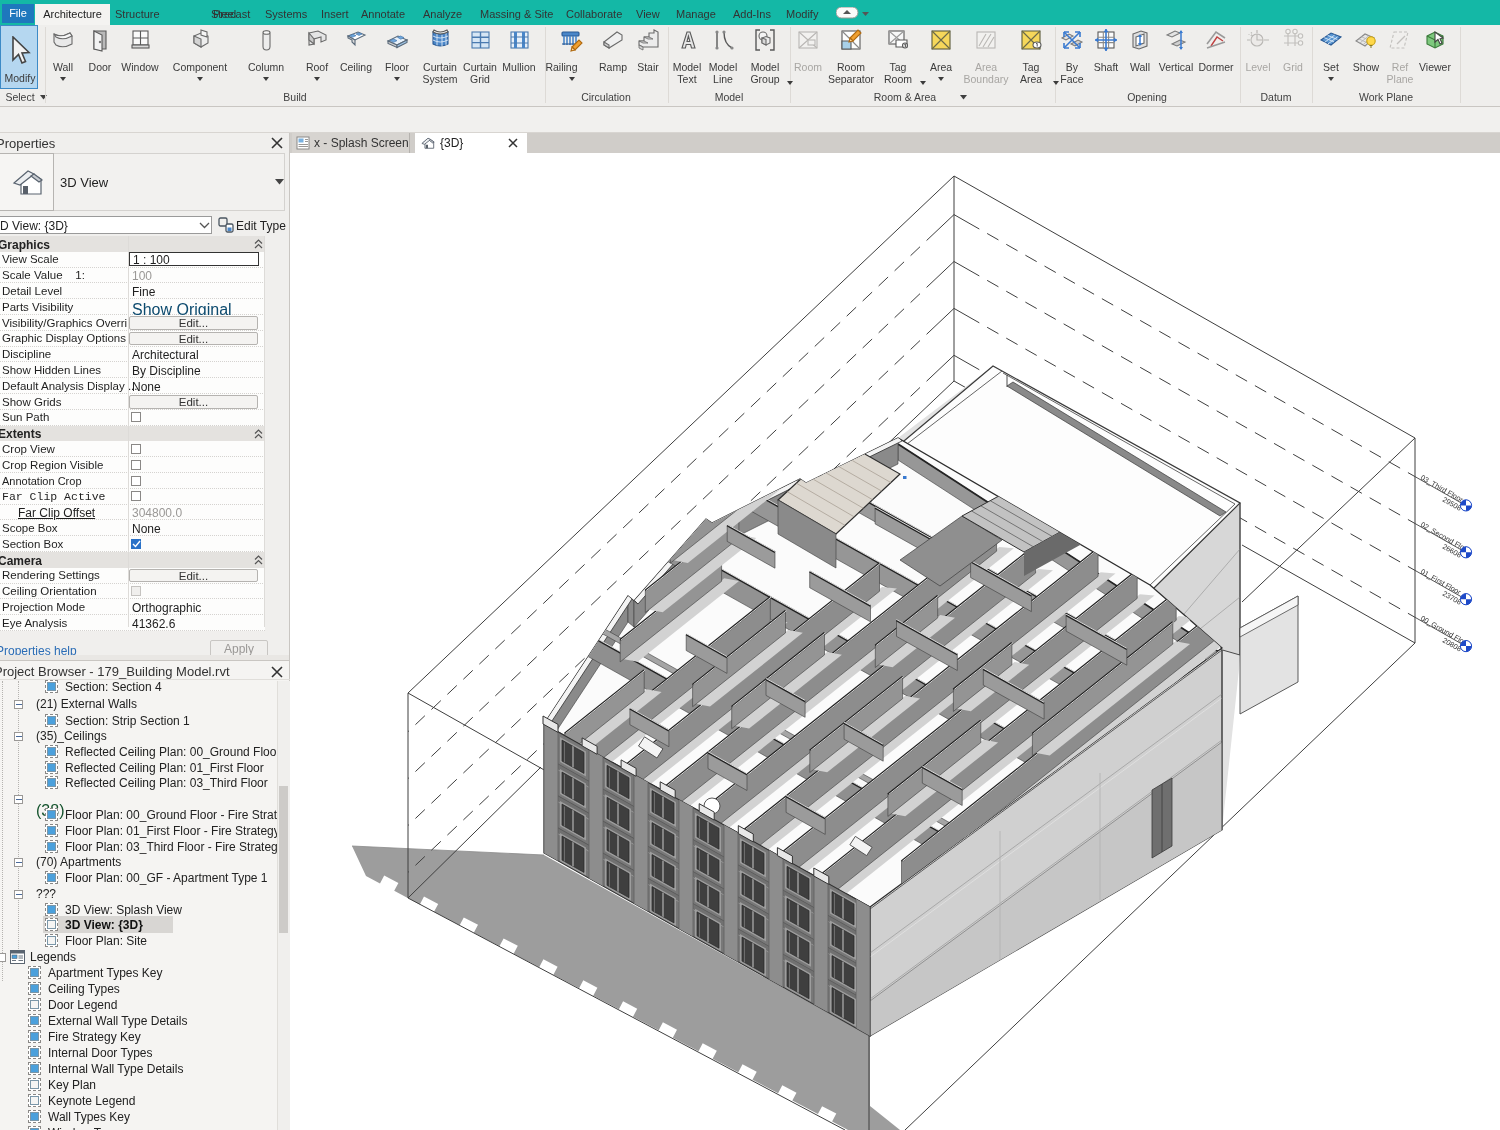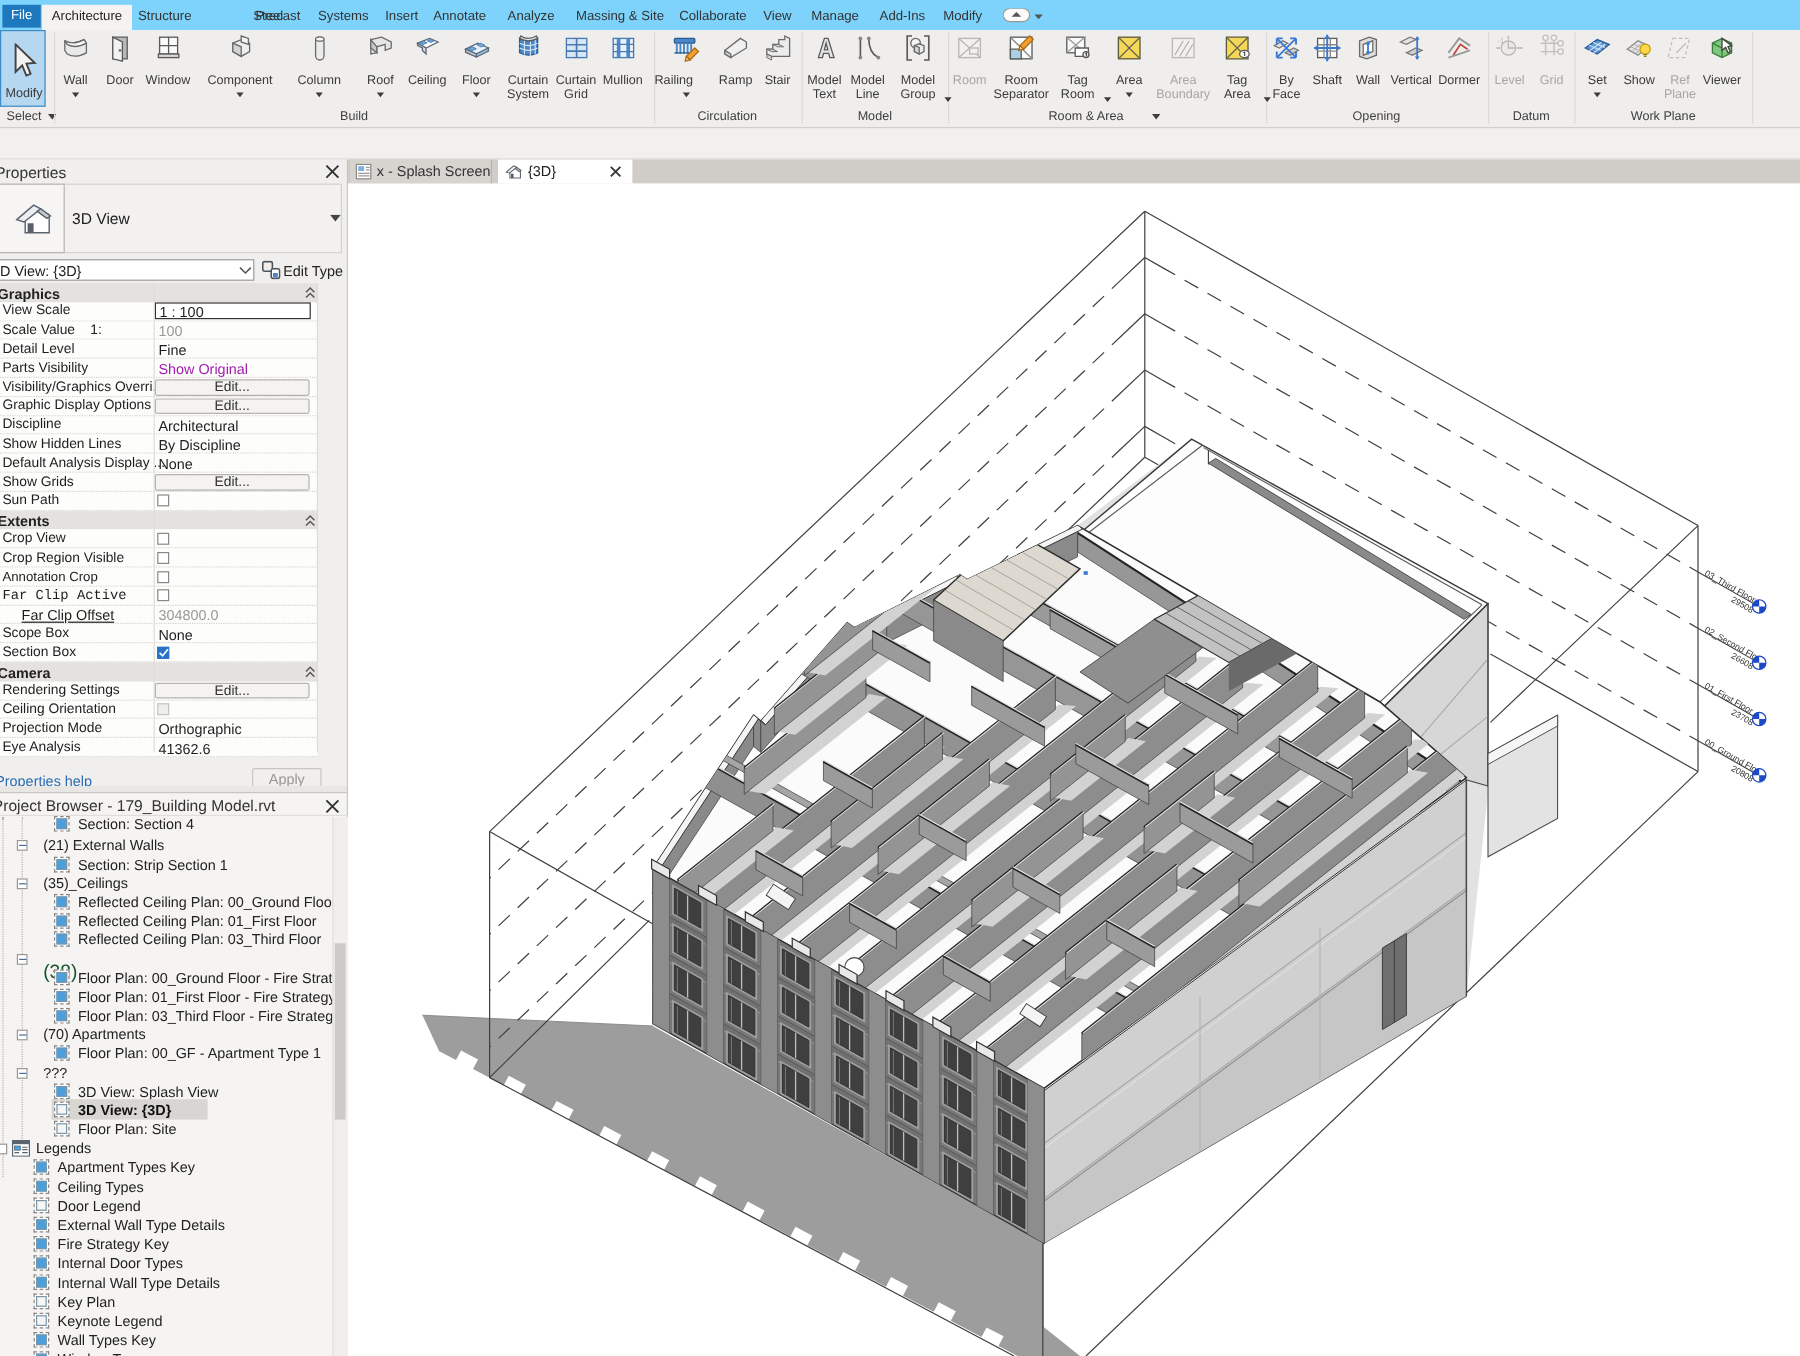--- a/index.html
+++ b/index.html
@@ -1,21 +1,21 @@
 <!DOCTYPE html>
 <html><head>
 <meta charset="utf-8">
 <style>
 html,body{margin:0;padding:0;width:1500px;height:1130px;overflow:hidden;
  font-family:"Liberation Sans",sans-serif;background:#fff;}
 *{box-sizing:border-box;}
 .abs{position:absolute;}
 #app{position:relative;width:1500px;height:1130px;background:#fff;}
 
-#tabbar{position:absolute;left:0;top:0;width:1500px;height:25px;background:#7dd3fc;}
+#tabbar{position:absolute;left:0;top:0;width:1500px;height:25px;background:#14b8a6;}
 .rtab{position:absolute;top:3px;height:22px;line-height:22px;font-size:11px;color:#333;}
 #filetab{position:absolute;left:2px;top:4px;width:32px;height:19px;background:#1e78bd;color:#fff;
  font-size:11px;text-align:center;line-height:19px;}
 .activetab{background:#f4f3f1;color:#222;}
 
 #ribbon{position:absolute;left:0;top:25px;width:1500px;height:82px;background:#efeeec;border-bottom:1px solid #c9c6c2;}
 .grplabel{position:absolute;top:64px;height:17px;line-height:17px;font-size:10.5px;color:#3f3f3f;text-align:center;}
 .vsep{position:absolute;top:2px;height:76px;width:1px;background:#dddad6;}
 .icolabel{position:absolute;font-size:10.5px;color:#3b3b3b;text-align:center;line-height:12px;}
 .caret{position:absolute;width:0;height:0;border-left:3.5px solid transparent;border-right:3.5px solid transparent;border-top:4px solid #3b3b3b;}
@@ -424,21 +424,21 @@
       <div style="position:absolute;left:129px;top:119.3px;width:130px;height:14px;background:#fff;border:1px solid #333;"></div>
       <div style="position:absolute;left:133px;top:120.3px;font-size:12px;color:#1e1e1e;">1 : 100</div>
       <div style="position:absolute;left:0px;top:134.6px;width:265px;height:15.8px;border-bottom:1px dotted #d5d3d0;background:#fdfdfc;"></div>
       <div style="position:absolute;left:2px;top:136.1px;font-size:11.5px;color:#1e1e1e;white-space:pre;">Scale Value    1:</div>
       <div style="position:absolute;left:132px;top:136.1px;font-size:12px;color:#9a9896;">100</div>
       <div style="position:absolute;left:0px;top:150.4px;width:265px;height:15.8px;border-bottom:1px dotted #d5d3d0;background:#fdfdfc;"></div>
       <div style="position:absolute;left:2px;top:151.9px;font-size:11.5px;color:#1e1e1e;white-space:pre;">Detail Level</div>
       <div style="position:absolute;left:132px;top:151.9px;font-size:12px;color:#1e1e1e;">Fine</div>
       <div style="position:absolute;left:0px;top:166.2px;width:265px;height:15.8px;border-bottom:1px dotted #d5d3d0;background:#fdfdfc;"></div>
       <div style="position:absolute;left:2px;top:167.7px;font-size:11.5px;color:#1e1e1e;white-space:pre;">Parts Visibility</div>
-      <div style="position:absolute;left:132px;top:167.7px;font-size:12px;color:#a21caf;">Show Original</div>
+      <div style="position:absolute;left:132px;top:167.7px;font-size:16px;color:#0c4a6e;">Show Original</div>
       <div style="position:absolute;left:0px;top:182.0px;width:265px;height:15.8px;border-bottom:1px dotted #d5d3d0;background:#fdfdfc;"></div>
       <div style="position:absolute;left:2px;top:183.5px;font-size:11.5px;color:#1e1e1e;white-space:pre;">Visibility/Graphics Overri...</div>
       <div style="position:absolute;left:129px;top:183.0px;width:129px;height:13.5px;background:#f4f3f1;border:1px solid #b5b3b0;border-radius:2px;"></div>
       <div style="position:absolute;left:129px;top:184.0px;width:129px;font-size:11.5px;color:#333;text-align:center;">Edit...</div>
       <div style="position:absolute;left:0px;top:197.8px;width:265px;height:15.8px;border-bottom:1px dotted #d5d3d0;background:#fdfdfc;"></div>
       <div style="position:absolute;left:2px;top:199.3px;font-size:11.5px;color:#1e1e1e;white-space:pre;">Graphic Display Options</div>
       <div style="position:absolute;left:129px;top:198.8px;width:129px;height:13.5px;background:#f4f3f1;border:1px solid #b5b3b0;border-radius:2px;"></div>
       <div style="position:absolute;left:129px;top:199.8px;width:129px;font-size:11.5px;color:#333;text-align:center;">Edit...</div>
       <div style="position:absolute;left:0px;top:213.6px;width:265px;height:15.8px;border-bottom:1px dotted #d5d3d0;background:#fdfdfc;"></div>
       <div style="position:absolute;left:2px;top:215.1px;font-size:11.5px;color:#1e1e1e;white-space:pre;">Discipline</div>

